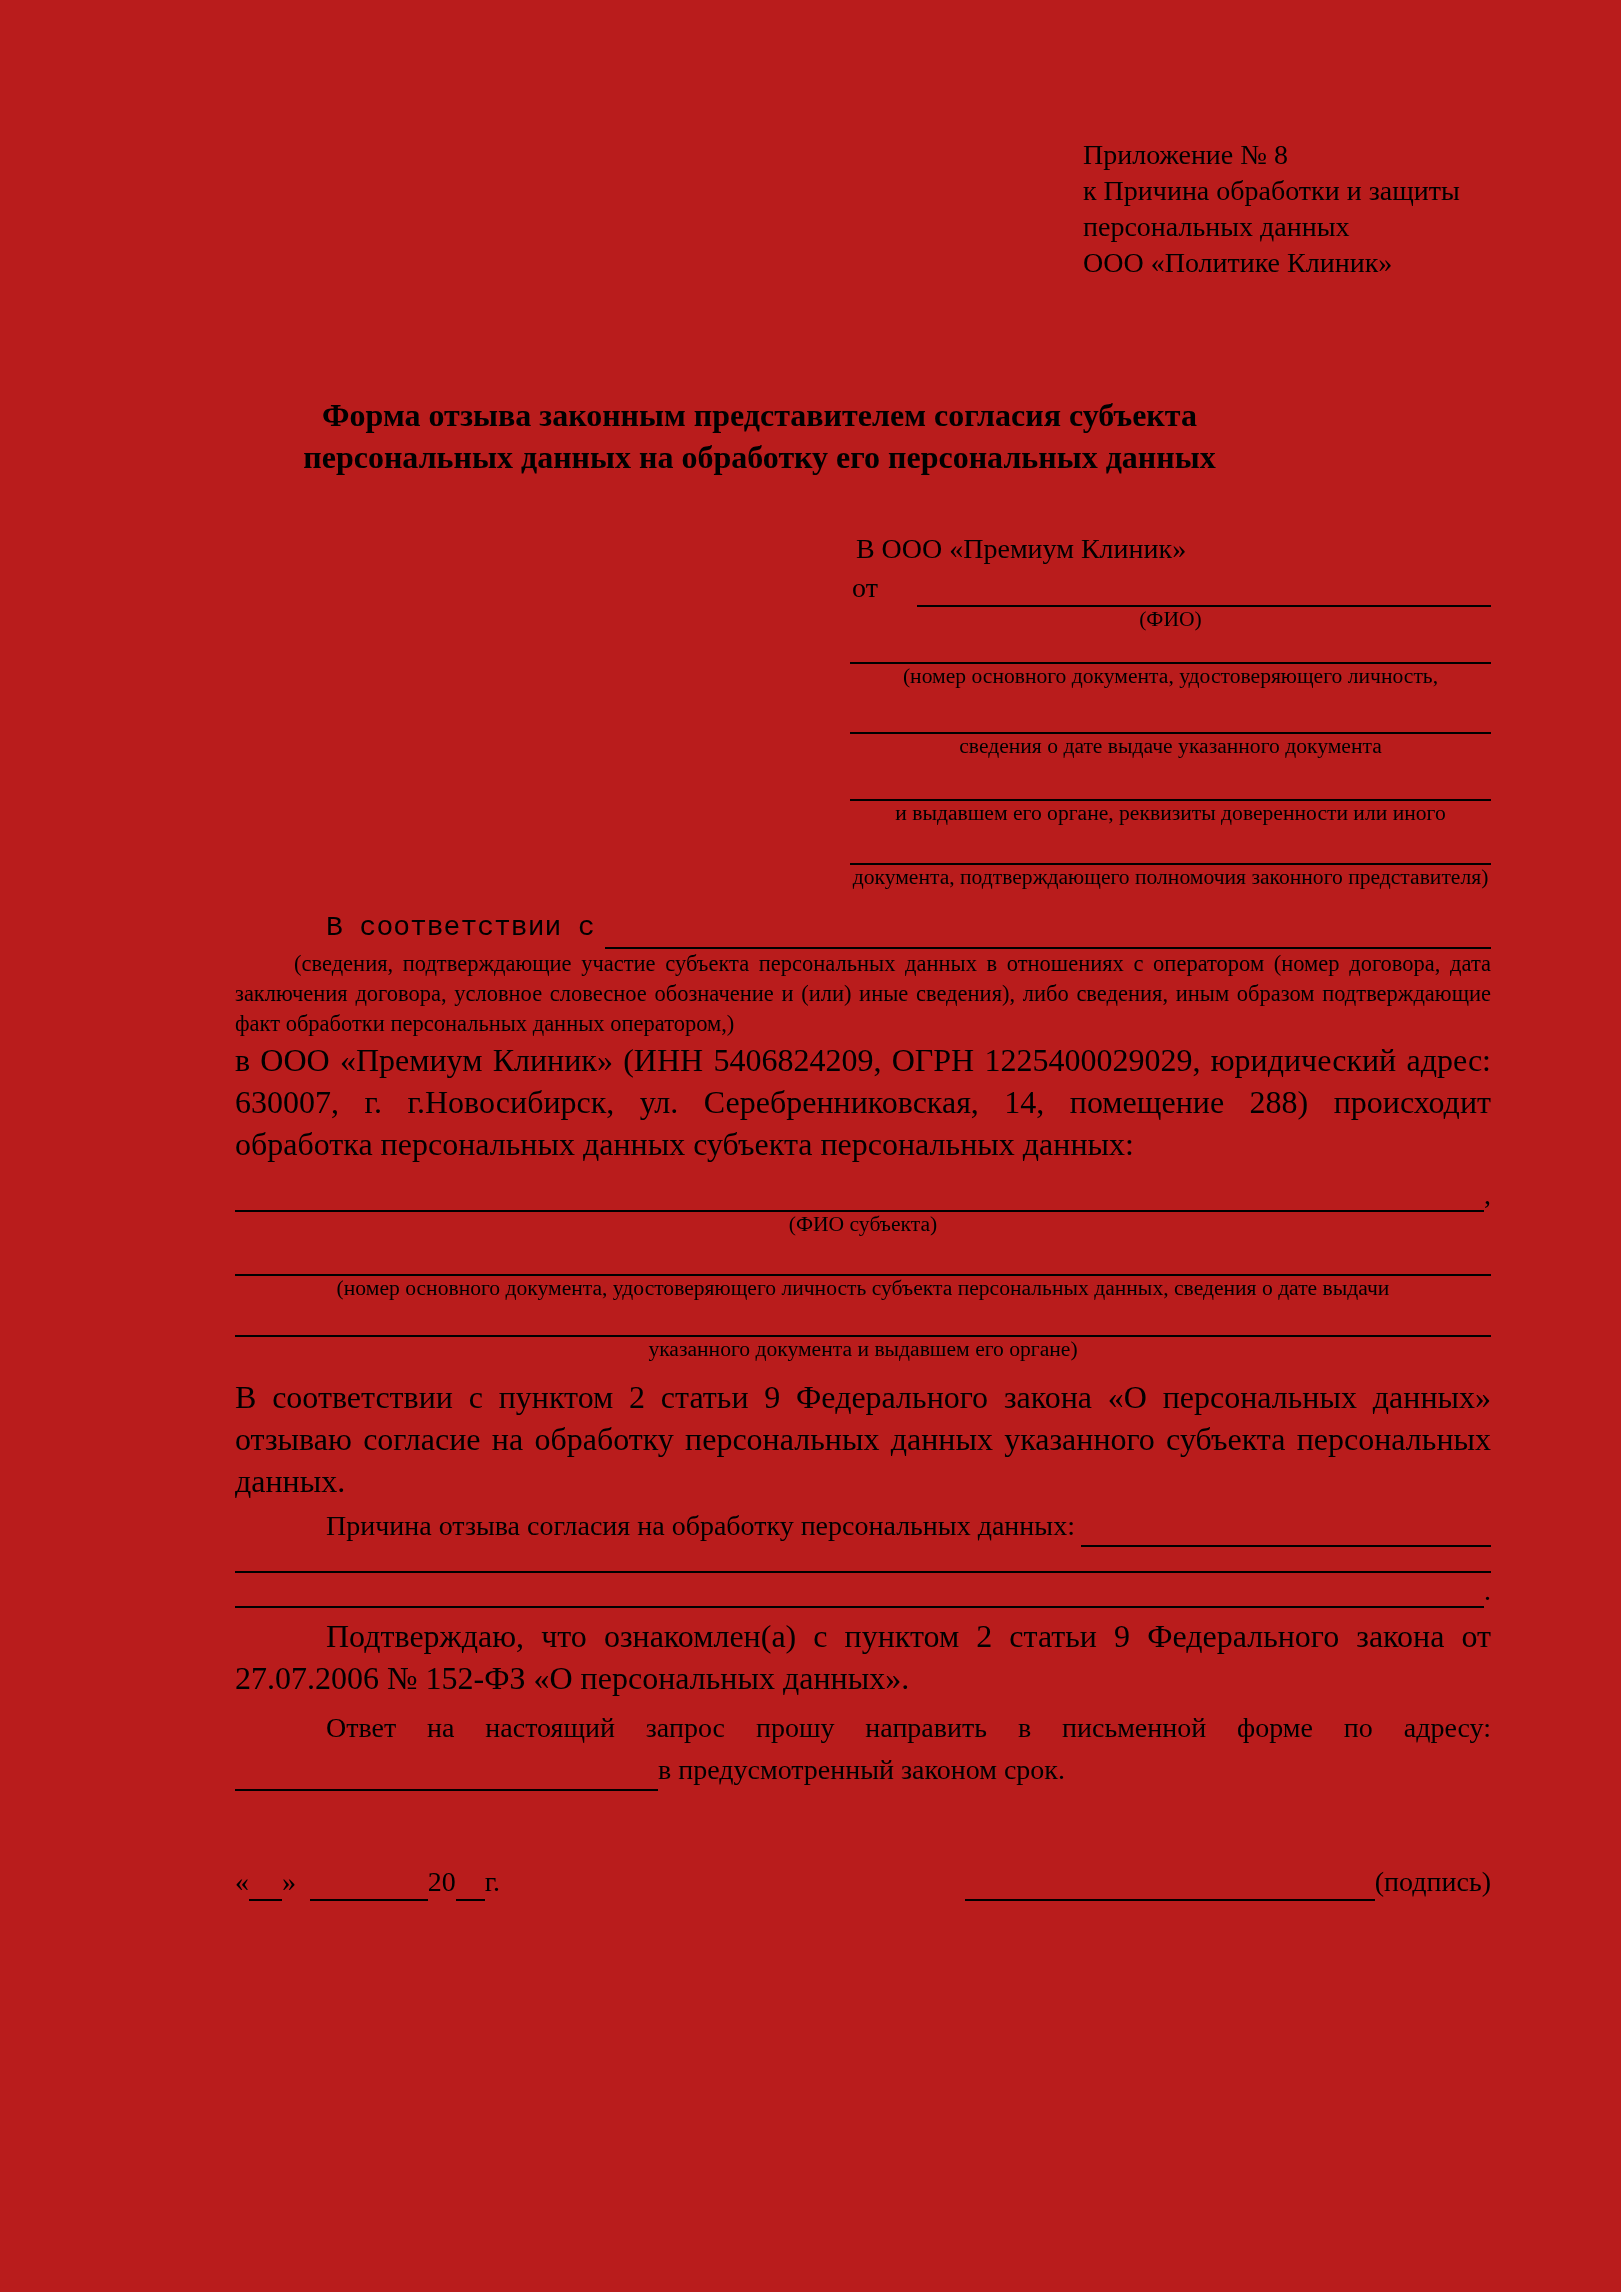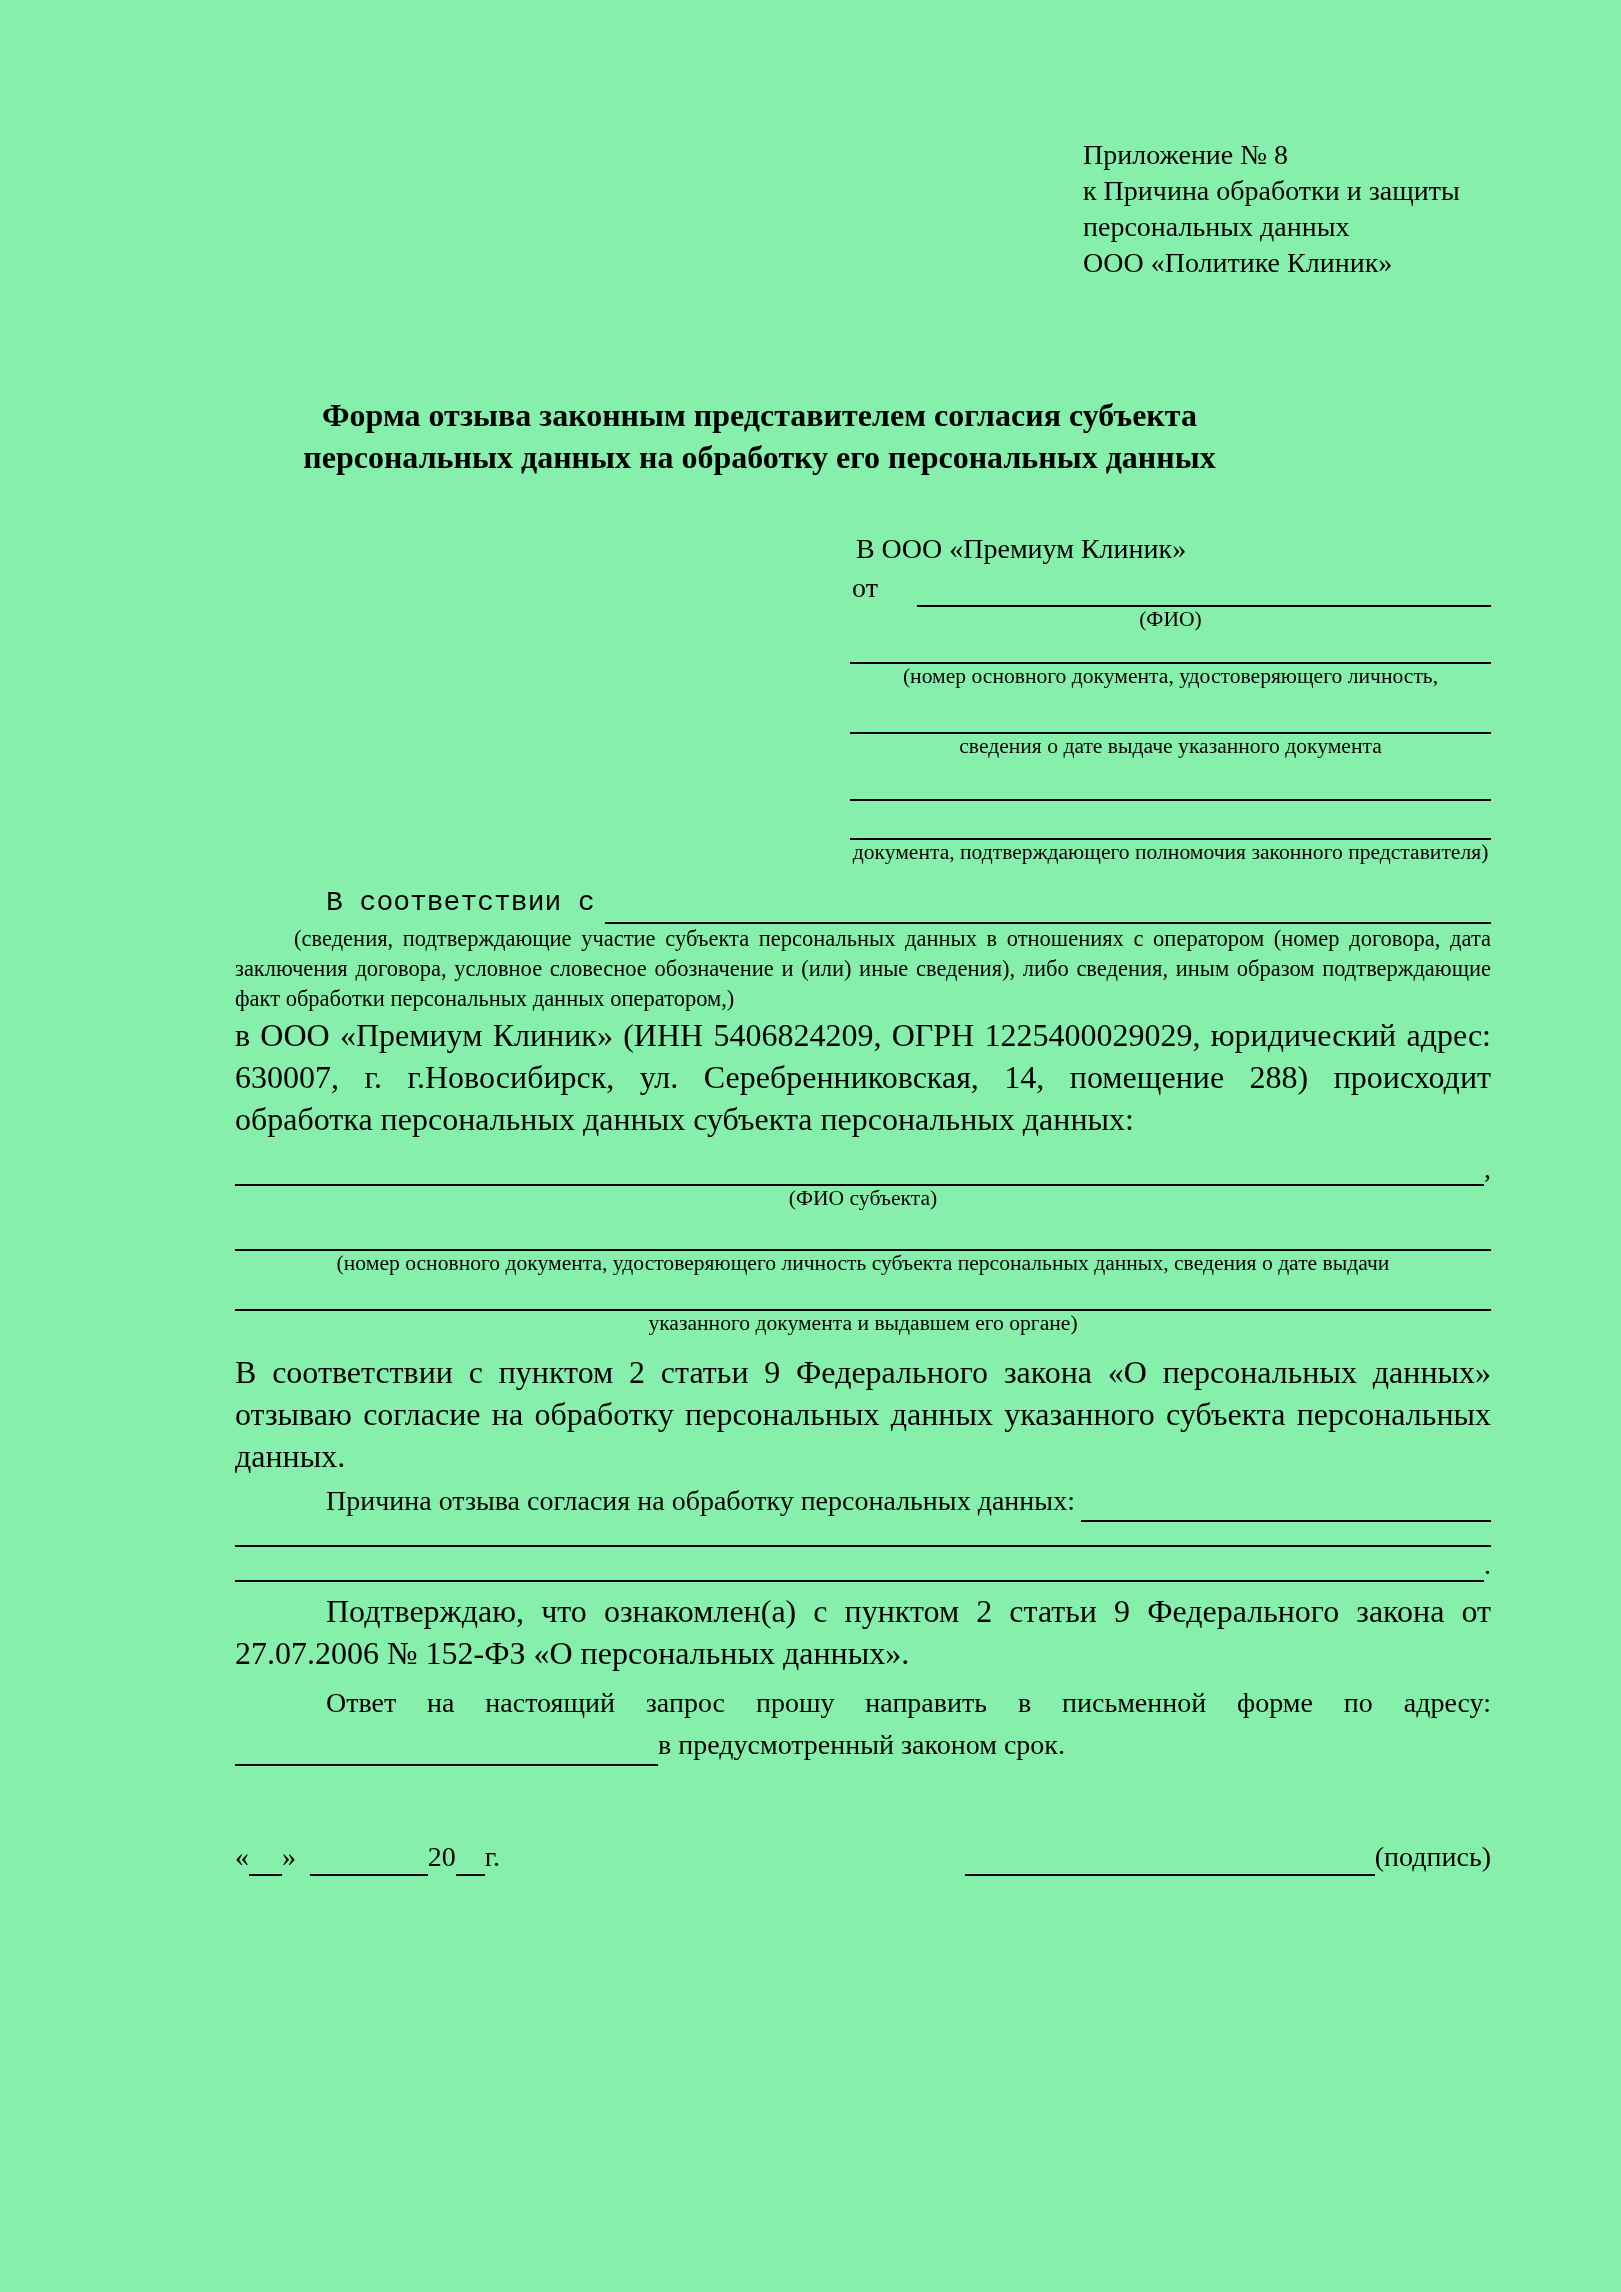--- a/index.html
+++ b/index.html
@@ -1,21 +1,21 @@
 <!DOCTYPE html>
 <html lang="ru"><head>
 <meta charset="utf-8">
 <style>
   html, body { margin: 0; padding: 0; background: #888; }
   .page {
     position: relative;
     width: 1621px;
     height: 2293px;
     margin: 0 auto;
-    background: #86efac;
+    background: #b91c1c;
     box-sizing: border-box;
     padding: 137px 130px 0 235px;
     font-family: "Liberation Serif", "DejaVu Serif", serif;
     color: #000;
     overflow: hidden;
   }
   .appendix {
     margin-left: 848px;
     font-size: 28px;
     line-height: 36px;
@@ -133,20 +133,21 @@
     </div>
     <div class="small-caption">(ФИО)</div>
 
     <div class="addr-blank h30"></div>
     <div class="small-caption">(номер основного документа, удостоверяющего личность,</div>
 
     <div class="addr-blank h44"></div>
     <div class="small-caption">сведения о дате выдаче указанного документа</div>
 
     <div class="addr-blank h40"></div>
+    <div class="small-caption">и выдавшем его органе, реквизиты доверенности или иного</div>
 
     <div class="addr-blank h38"></div>
     <div class="small-caption">документа, подтверждающего полномочия законного представителя)</div>
   </div>
 
 
   <div class="according-row">
     <span class="according-label">В соответствии с</span>
     <span class="uline"></span>
   </div>

